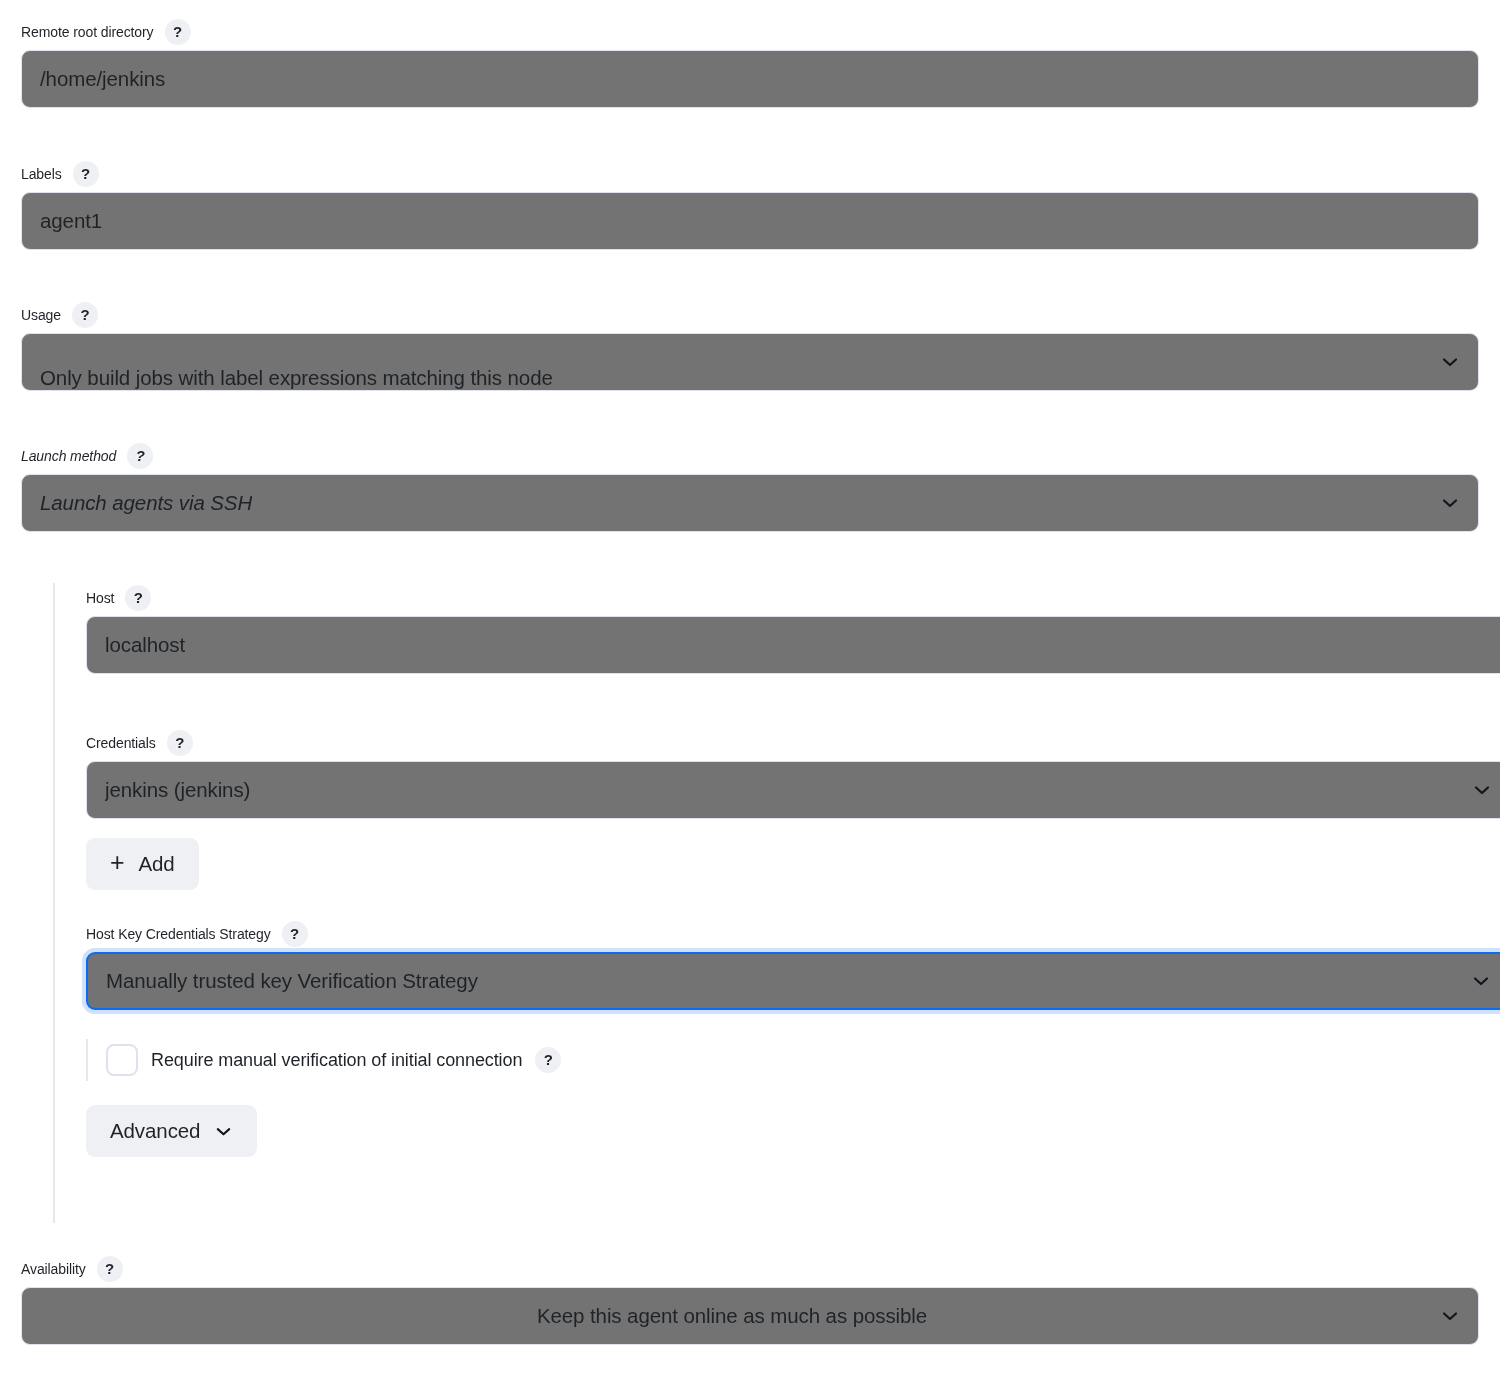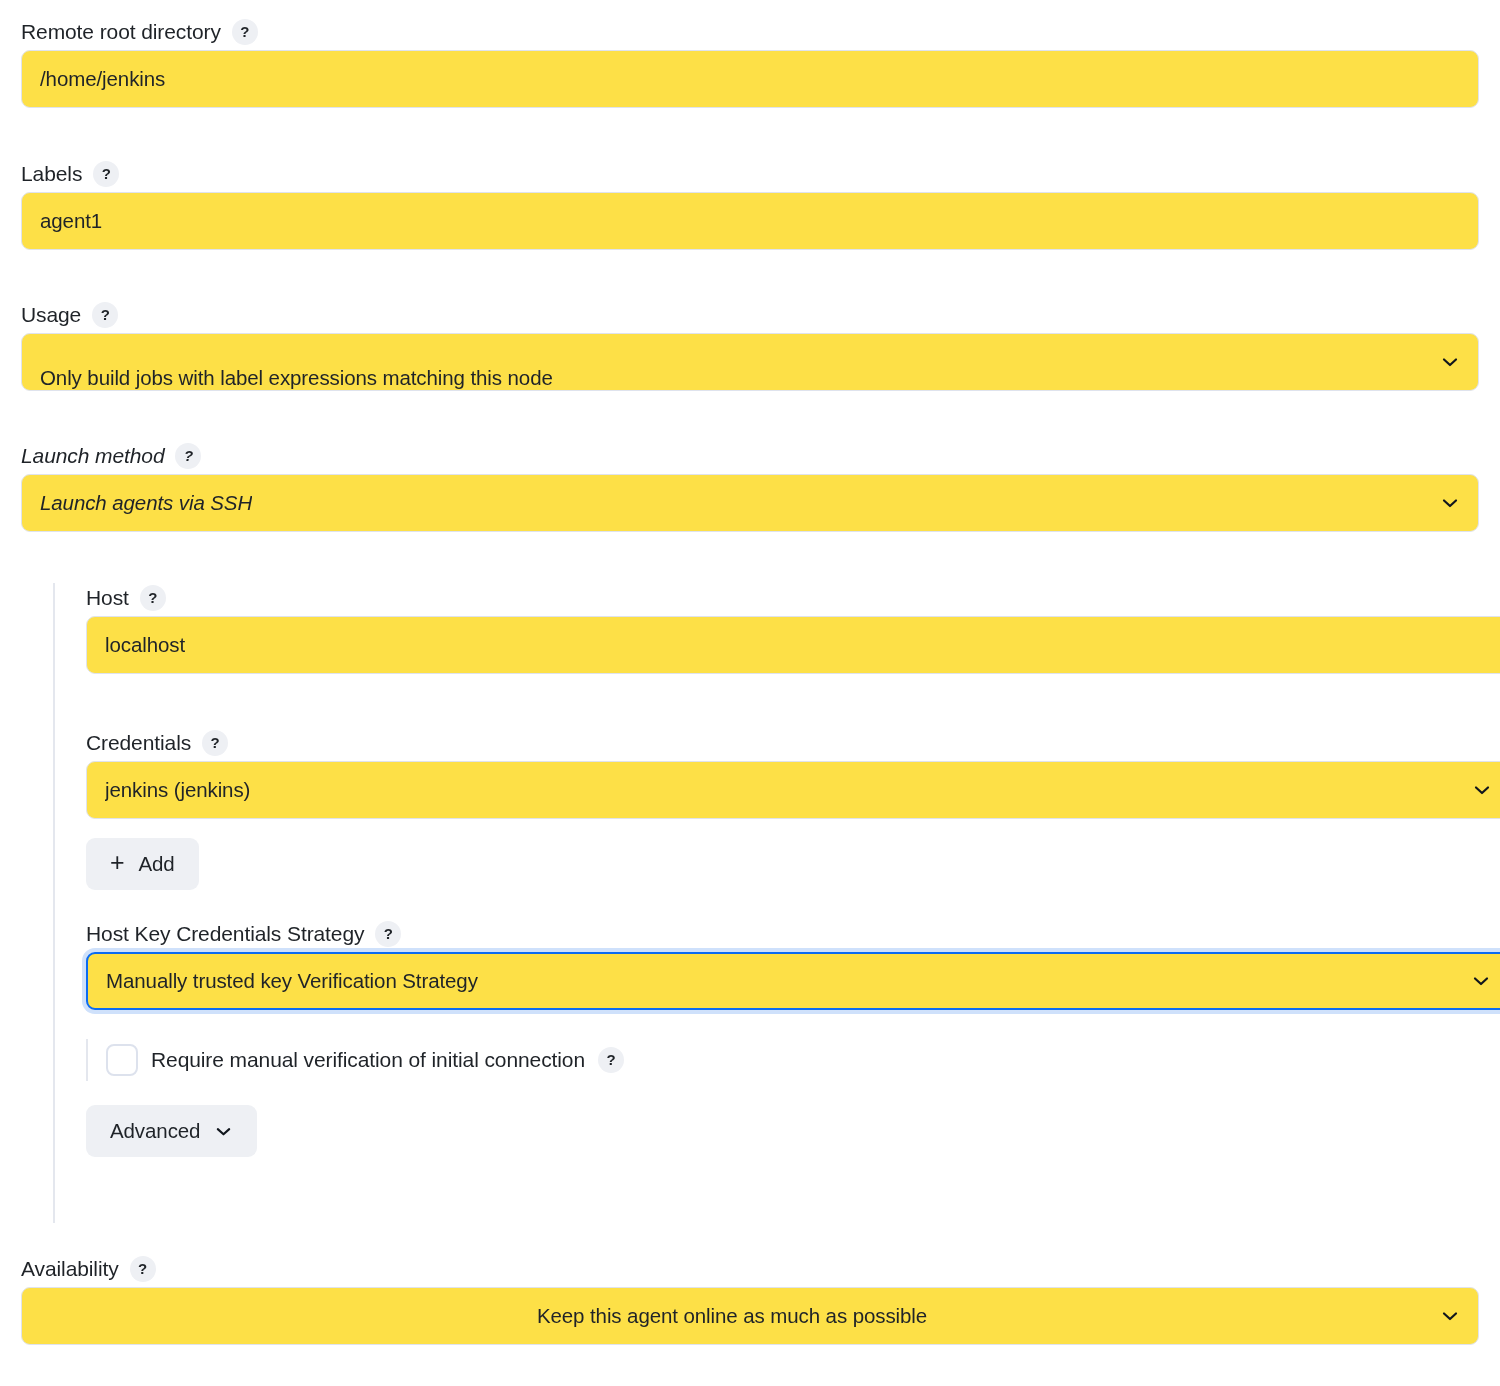--- a/index.html
+++ b/index.html
@@ -26,21 +26,21 @@
   
   .field { margin: 0; }
 
   .label-row {
     display: flex;
     align-items: center;
     gap: 11px;
     height: 30px;
   }
   .label-text {
-    font-size: 21px;
+    font-size: 14px;
     line-height: 30px;
     color: #1f2328;
     letter-spacing: -0.1px;
     white-space: nowrap;
   }
 
   .help-icon {
     width: 26px;
     height: 26px;
     border-radius: 50%;
@@ -57,21 +57,21 @@
     user-select: none;
     padding-bottom: 1px;
   }
 
   
   .control {
     width: 100%;
     height: 58px;
     border: 1px solid #dfe3ed;
     border-radius: 9px;
-    background: #fde047;
+    background: #737373;
     display: flex;
     align-items: center;
     padding: 0 18px;
     font-size: 20.5px;
     color: #1f2328;
     letter-spacing: -0.1px;
     position: relative;
     cursor: text;
   }
   .control.select { cursor: pointer; padding-right: 54px; }
@@ -150,21 +150,21 @@
   .checkbox {
     width: 32px;
     height: 32px;
     border: 2px solid #dde2ed;
     border-radius: 8px;
     background: #ffffff;
     flex: none;
     cursor: pointer;
   }
   .check-label {
-    font-size: 21px;
+    font-size: 18px;
     color: #1f2328;
     letter-spacing: -0.1px;
     cursor: pointer;
     white-space: nowrap;
   }
 
   
   .abs { position: absolute; }
 </style>
 </head>

